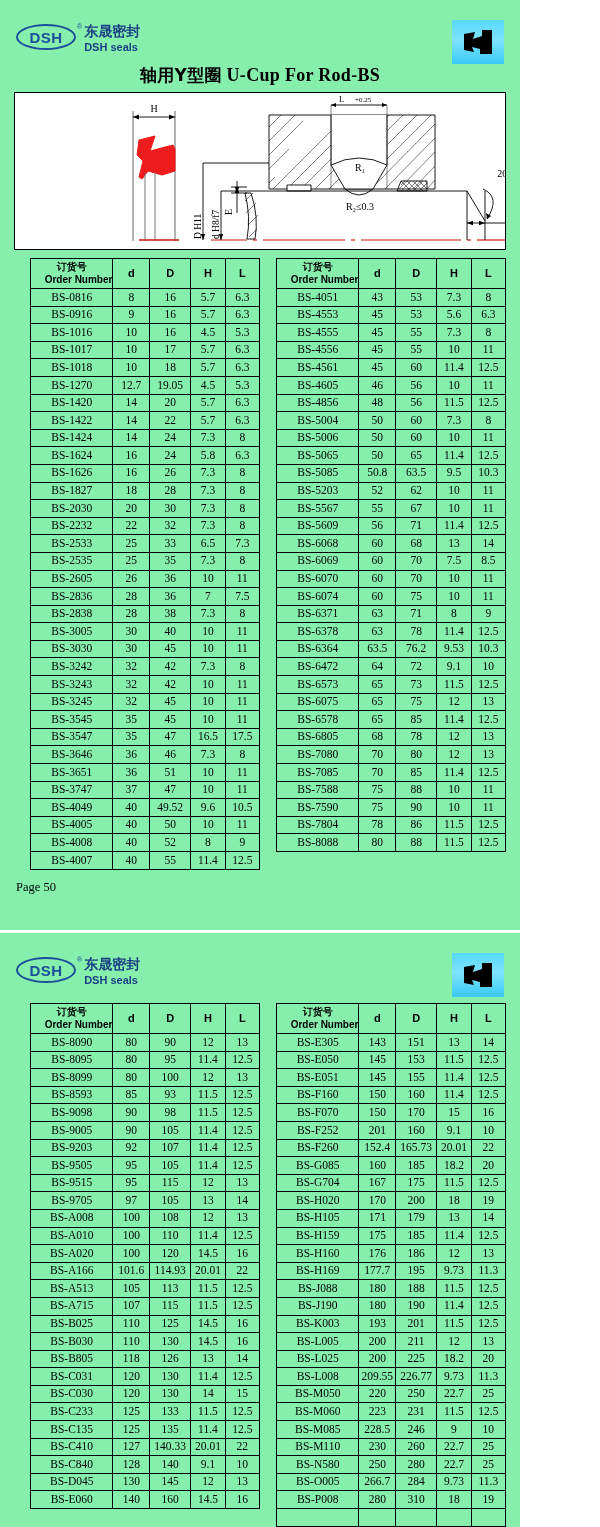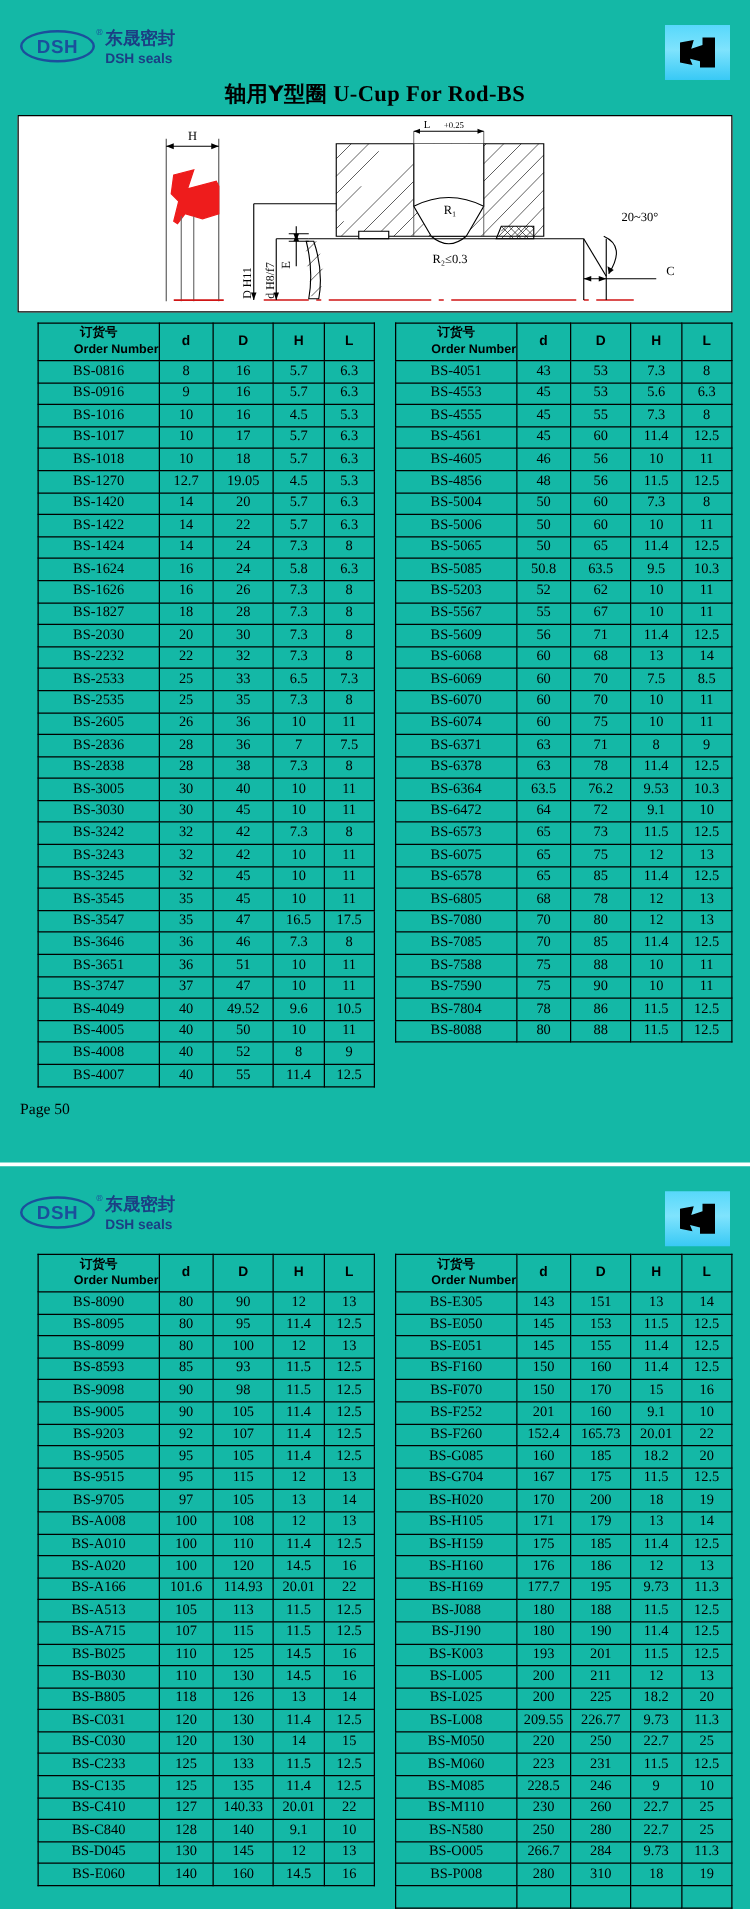--- a/index.html
+++ b/index.html
@@ -3,21 +3,21 @@
 <meta charset="utf-8">
 <style>
   * { box-sizing: border-box; }
   html, body { margin: 0; padding: 0; }
   body {
     width: 600px;
     background: #ffffff;
     font-family: "Liberation Serif", "DejaVu Serif", serif;
     color: #000;
   }
-  .page { position: relative; width: 600px; background:#14b8a6; }
+  .page { position: relative; width: 520px; background:#86efac; }
   .page1 { height: 930px; }
   .page2 { height: 597px; }
 
   .page-sep { width:600px; height:3px; background:#ffffff; }
 
   
   .header {
     position: relative;
     height: 62px;
     padding: 14px 16px 0 16px;
@@ -561,20 +561,27 @@
               <td>6.3</td>
             </tr>
             <tr>
               <td>BS-4555</td>
               <td>45</td>
               <td>55</td>
               <td>7.3</td>
               <td>8</td>
             </tr>
             <tr>
+              <td>BS-4556</td>
+              <td>45</td>
+              <td>55</td>
+              <td>10</td>
+              <td>11</td>
+            </tr>
+            <tr>
               <td>BS-4561</td>
               <td>45</td>
               <td>60</td>
               <td>11.4</td>
               <td>12.5</td>
             </tr>
             <tr>
               <td>BS-4605</td>
               <td>46</td>
               <td>56</td>

